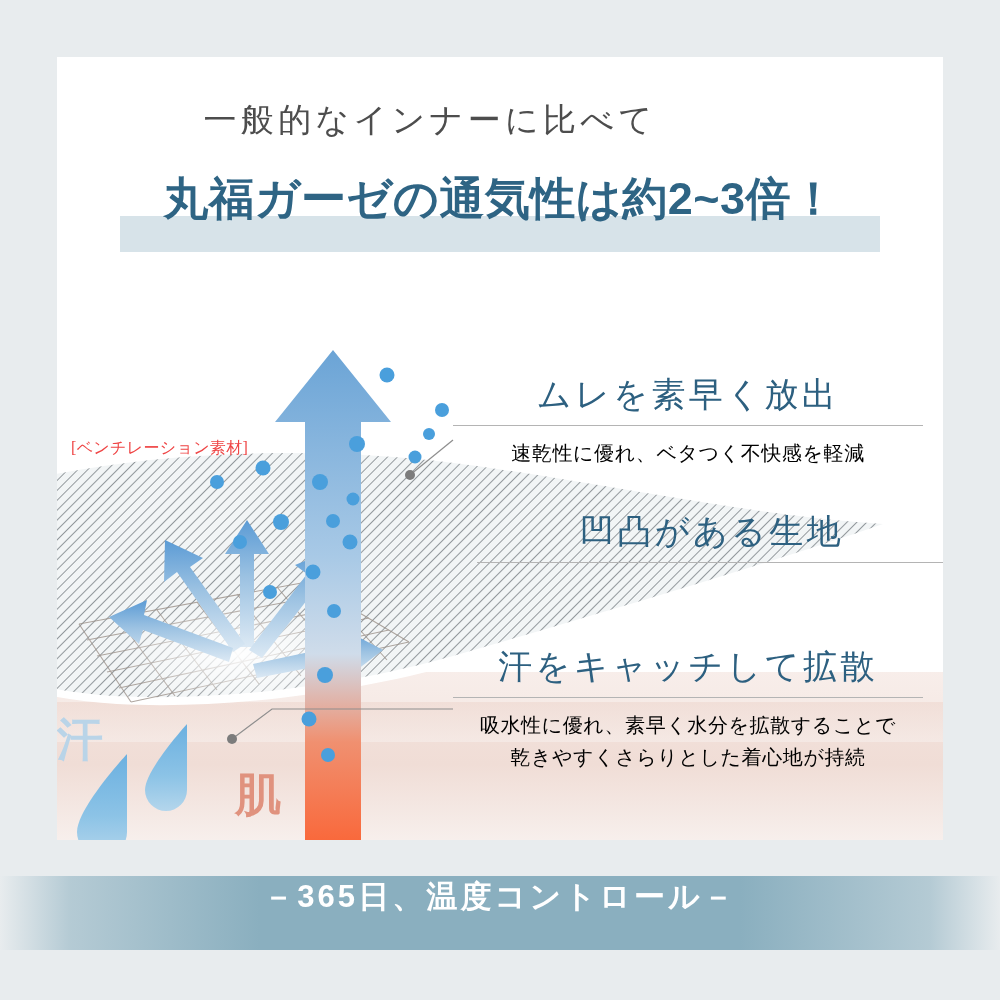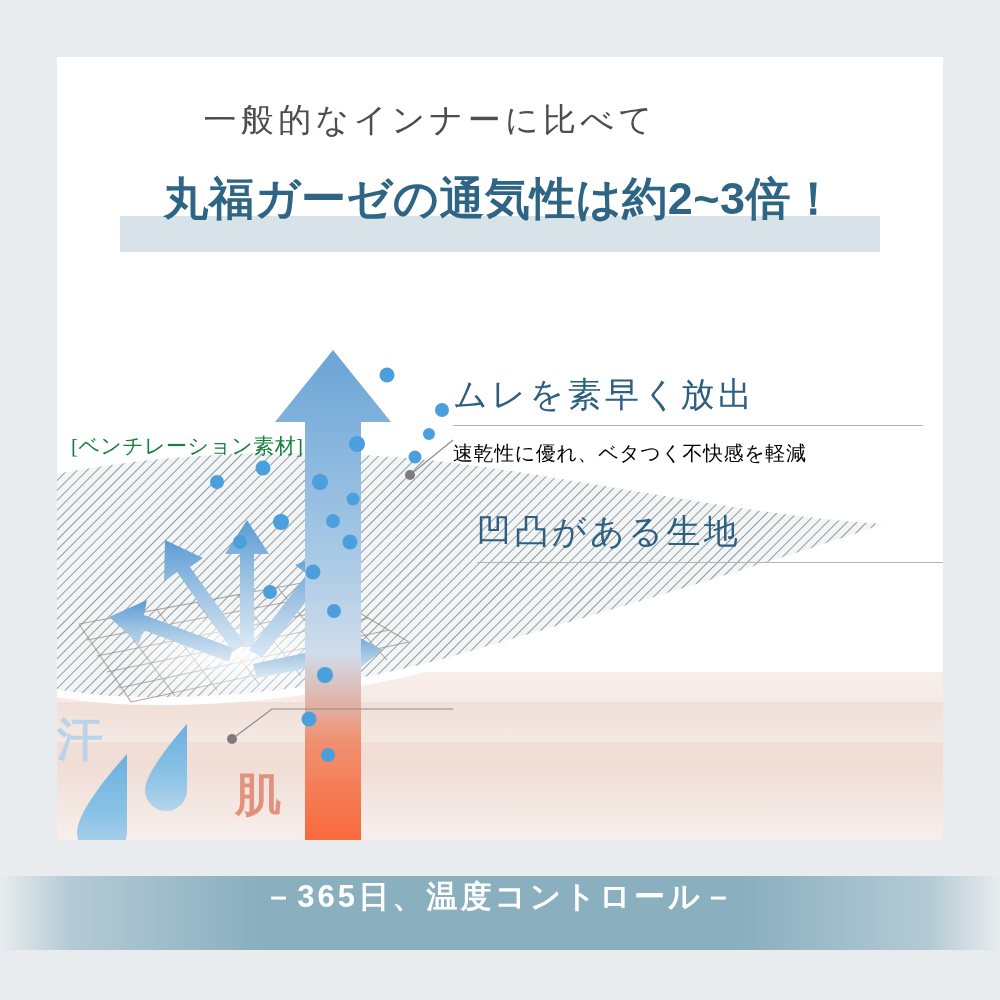--- a/index.html
+++ b/index.html
@@ -46,42 +46,42 @@
     color:#2e6484;
     font-family:"Liberation Sans","DejaVu Sans",sans-serif;
     white-space:nowrap;
   }
 
   
   .illus{position:absolute;left:0;top:215px;width:886px;height:568px;}
   .illus svg{position:absolute;left:0;top:0;}
 
   .vent-label{
-    position:absolute;left:14px;top:160px;
-    font-size:21px;
+    position:absolute;left:14px;top:166px;
+    font-size:16px;
     letter-spacing:.02em;
-    color:#15803d;
+    color:#ef4444;
     white-space:nowrap;
     font-family:"Liberation Serif","DejaVu Serif",serif;
   }
   .lbl-sweat{
     position:absolute;left:0px;top:437px;
     font-size:46px;font-weight:bold;
     color:#b9d4e8;
     font-family:"Liberation Sans","DejaVu Sans",sans-serif;
   }
   .lbl-skin{
     position:absolute;left:178px;top:492px;
     font-size:46px;font-weight:bold;
     color:#e0927e;
     font-family:"Liberation Sans","DejaVu Sans",sans-serif;
   }
 
   
-  .feature{position:absolute;width:470px;text-align:left;}
+  .feature{position:absolute;width:470px;text-align:center;}
   .feature .f-title{
     font-size:34px;
     color:#2d6080;
     letter-spacing:.10em;
     white-space:nowrap;
     font-family:"Liberation Serif","DejaVu Serif",serif;
   }
   .feature .f-rule{
     height:1px;background:#b4b4b4;margin:7px 0 12px 0;width:100%;
   }
@@ -276,20 +276,26 @@
         <div class="f-title">ムレを素早く放出</div>
         <div class="f-rule"></div>
         <div class="f-desc">速乾性に優れ、ベタつく不快感を軽減</div>
       </div>
 
       <div class="feature" id="feature-1">
         <div class="f-title">凹凸がある生地</div>
         <div class="f-rule"></div>
       </div>
 
+      <div class="feature" id="feature-2">
+        <div class="f-title">汗をキャッチして拡散</div>
+        <div class="f-rule"></div>
+        <div class="f-desc">吸水性に優れ、素早く水分を拡散することで</div>
+        <div class="f-desc">乾きやすくさらりとした着心地が持続</div>
+      </div>
 
     </div>
   </div>
 
   <div class="banner">
     <div class="banner-text">－365日、温度コントロール－</div>
   </div>
 
 </div>
 

